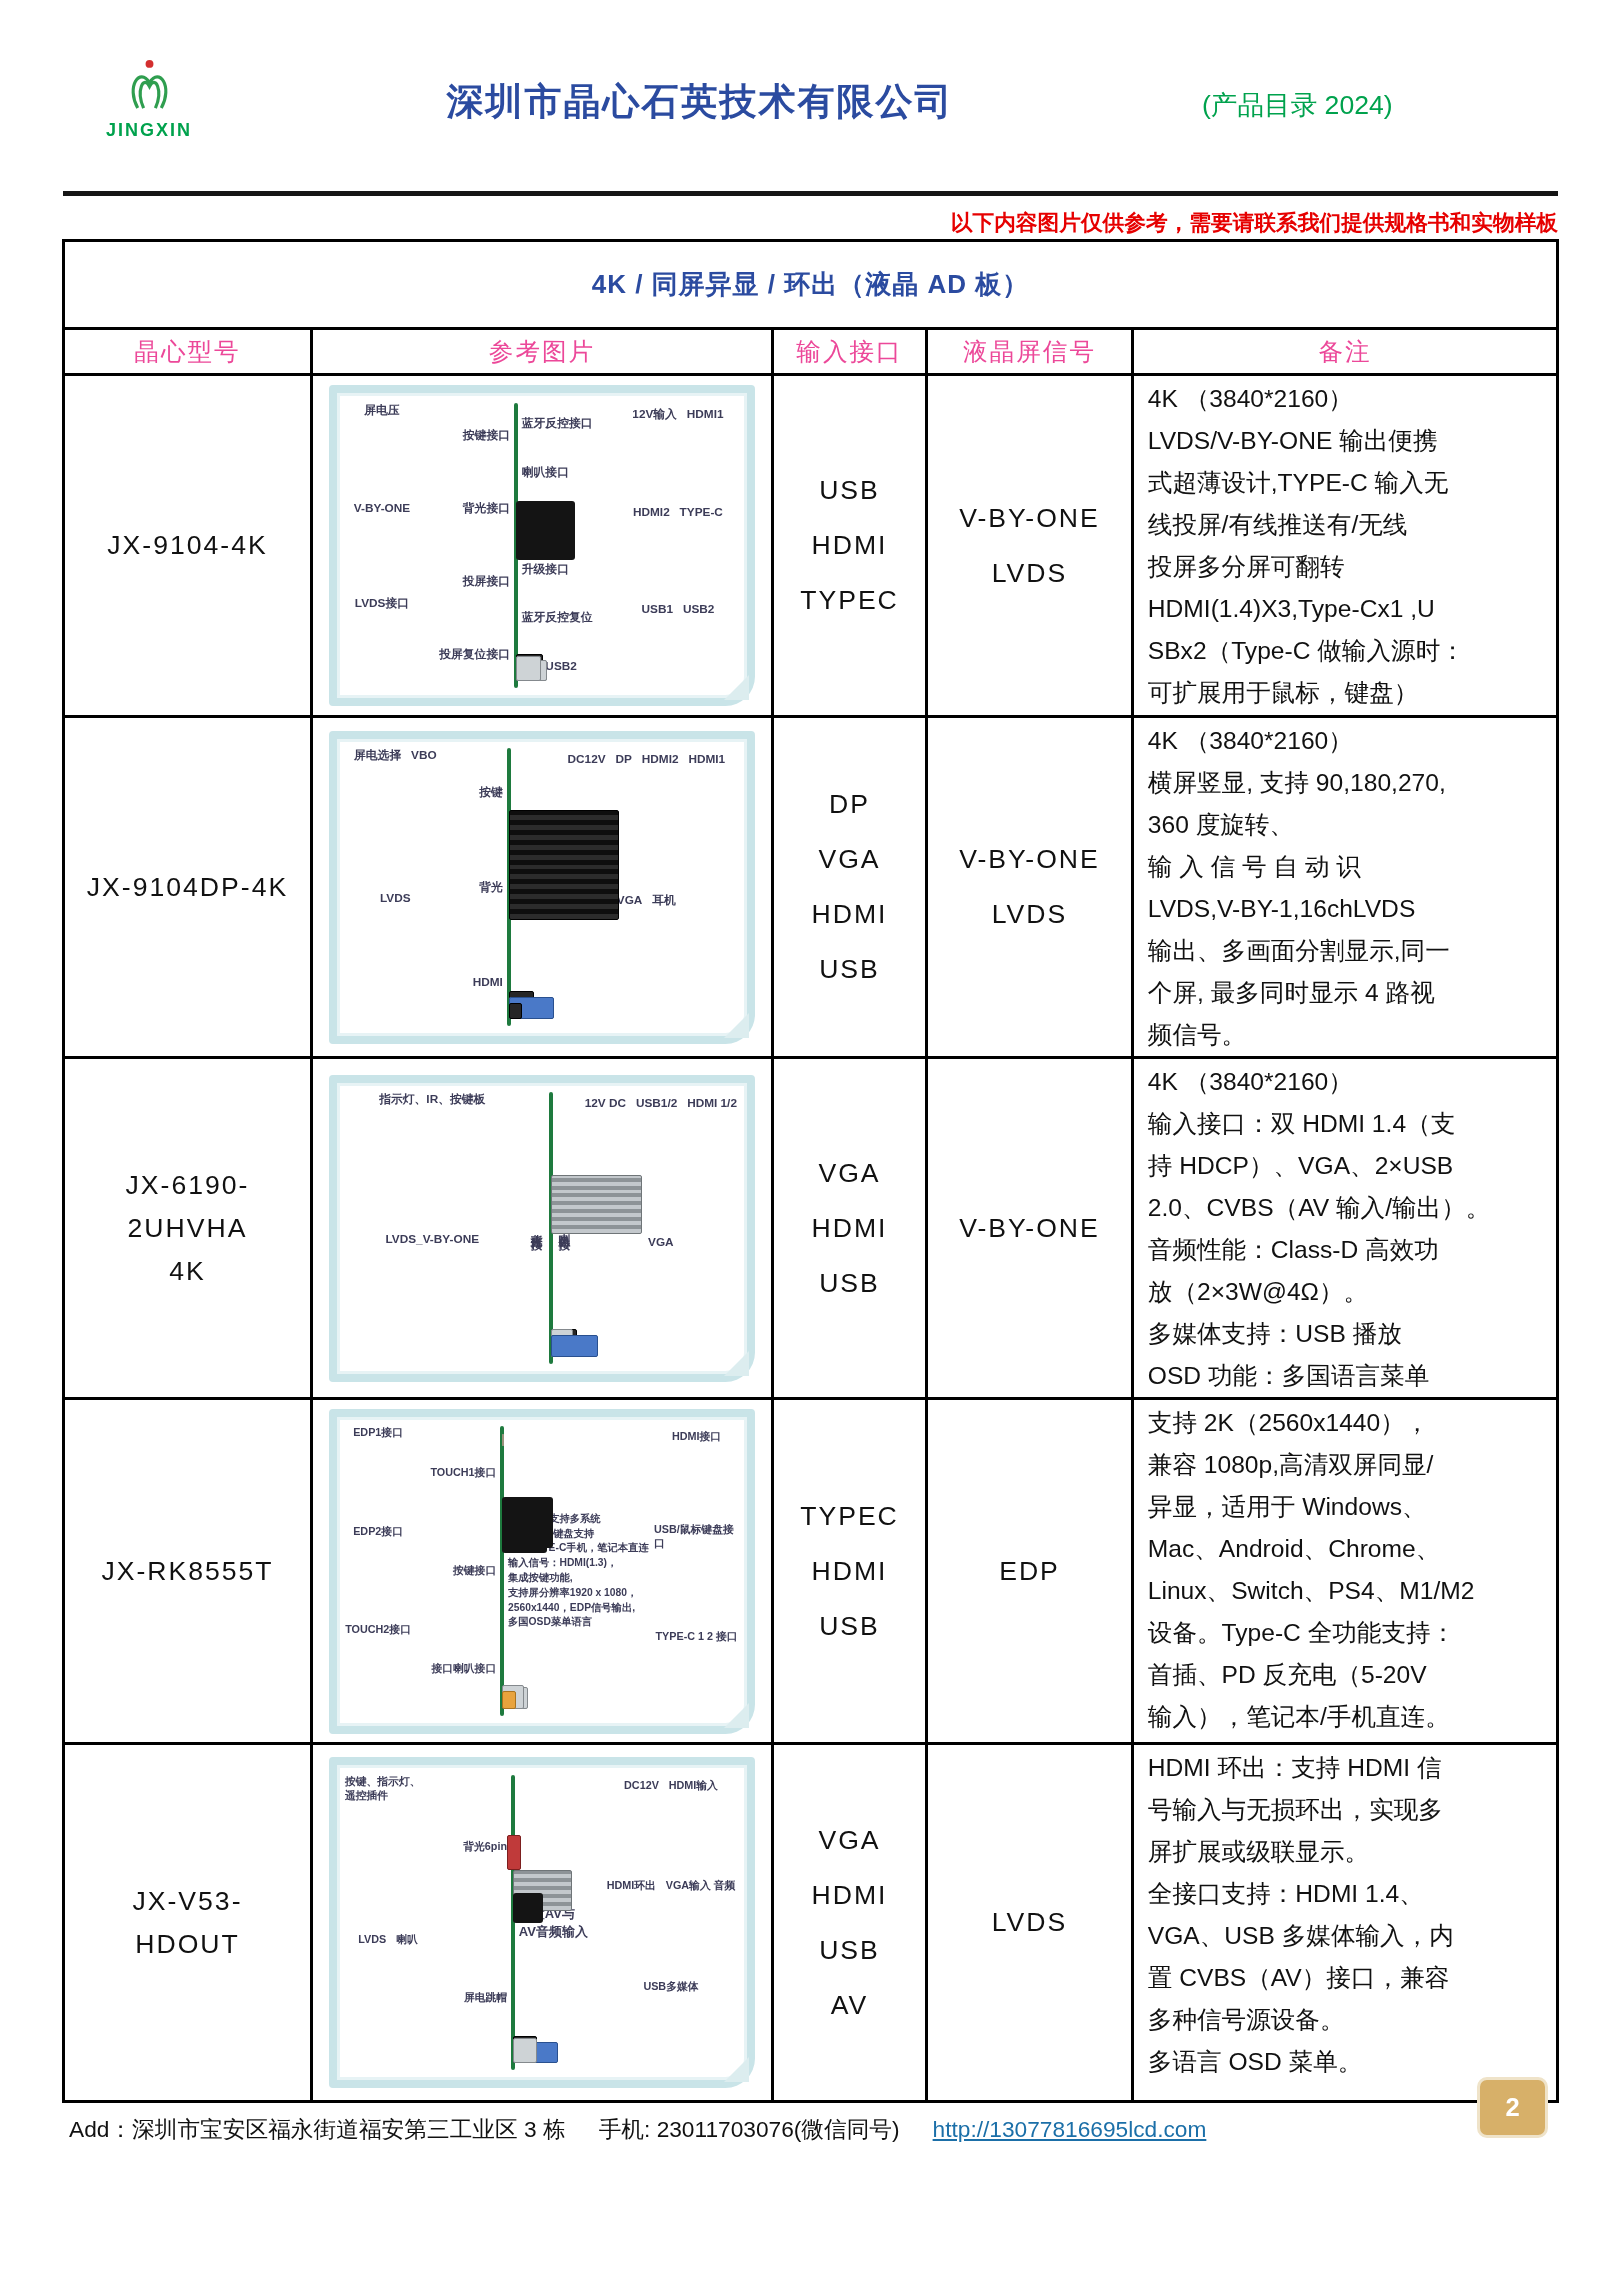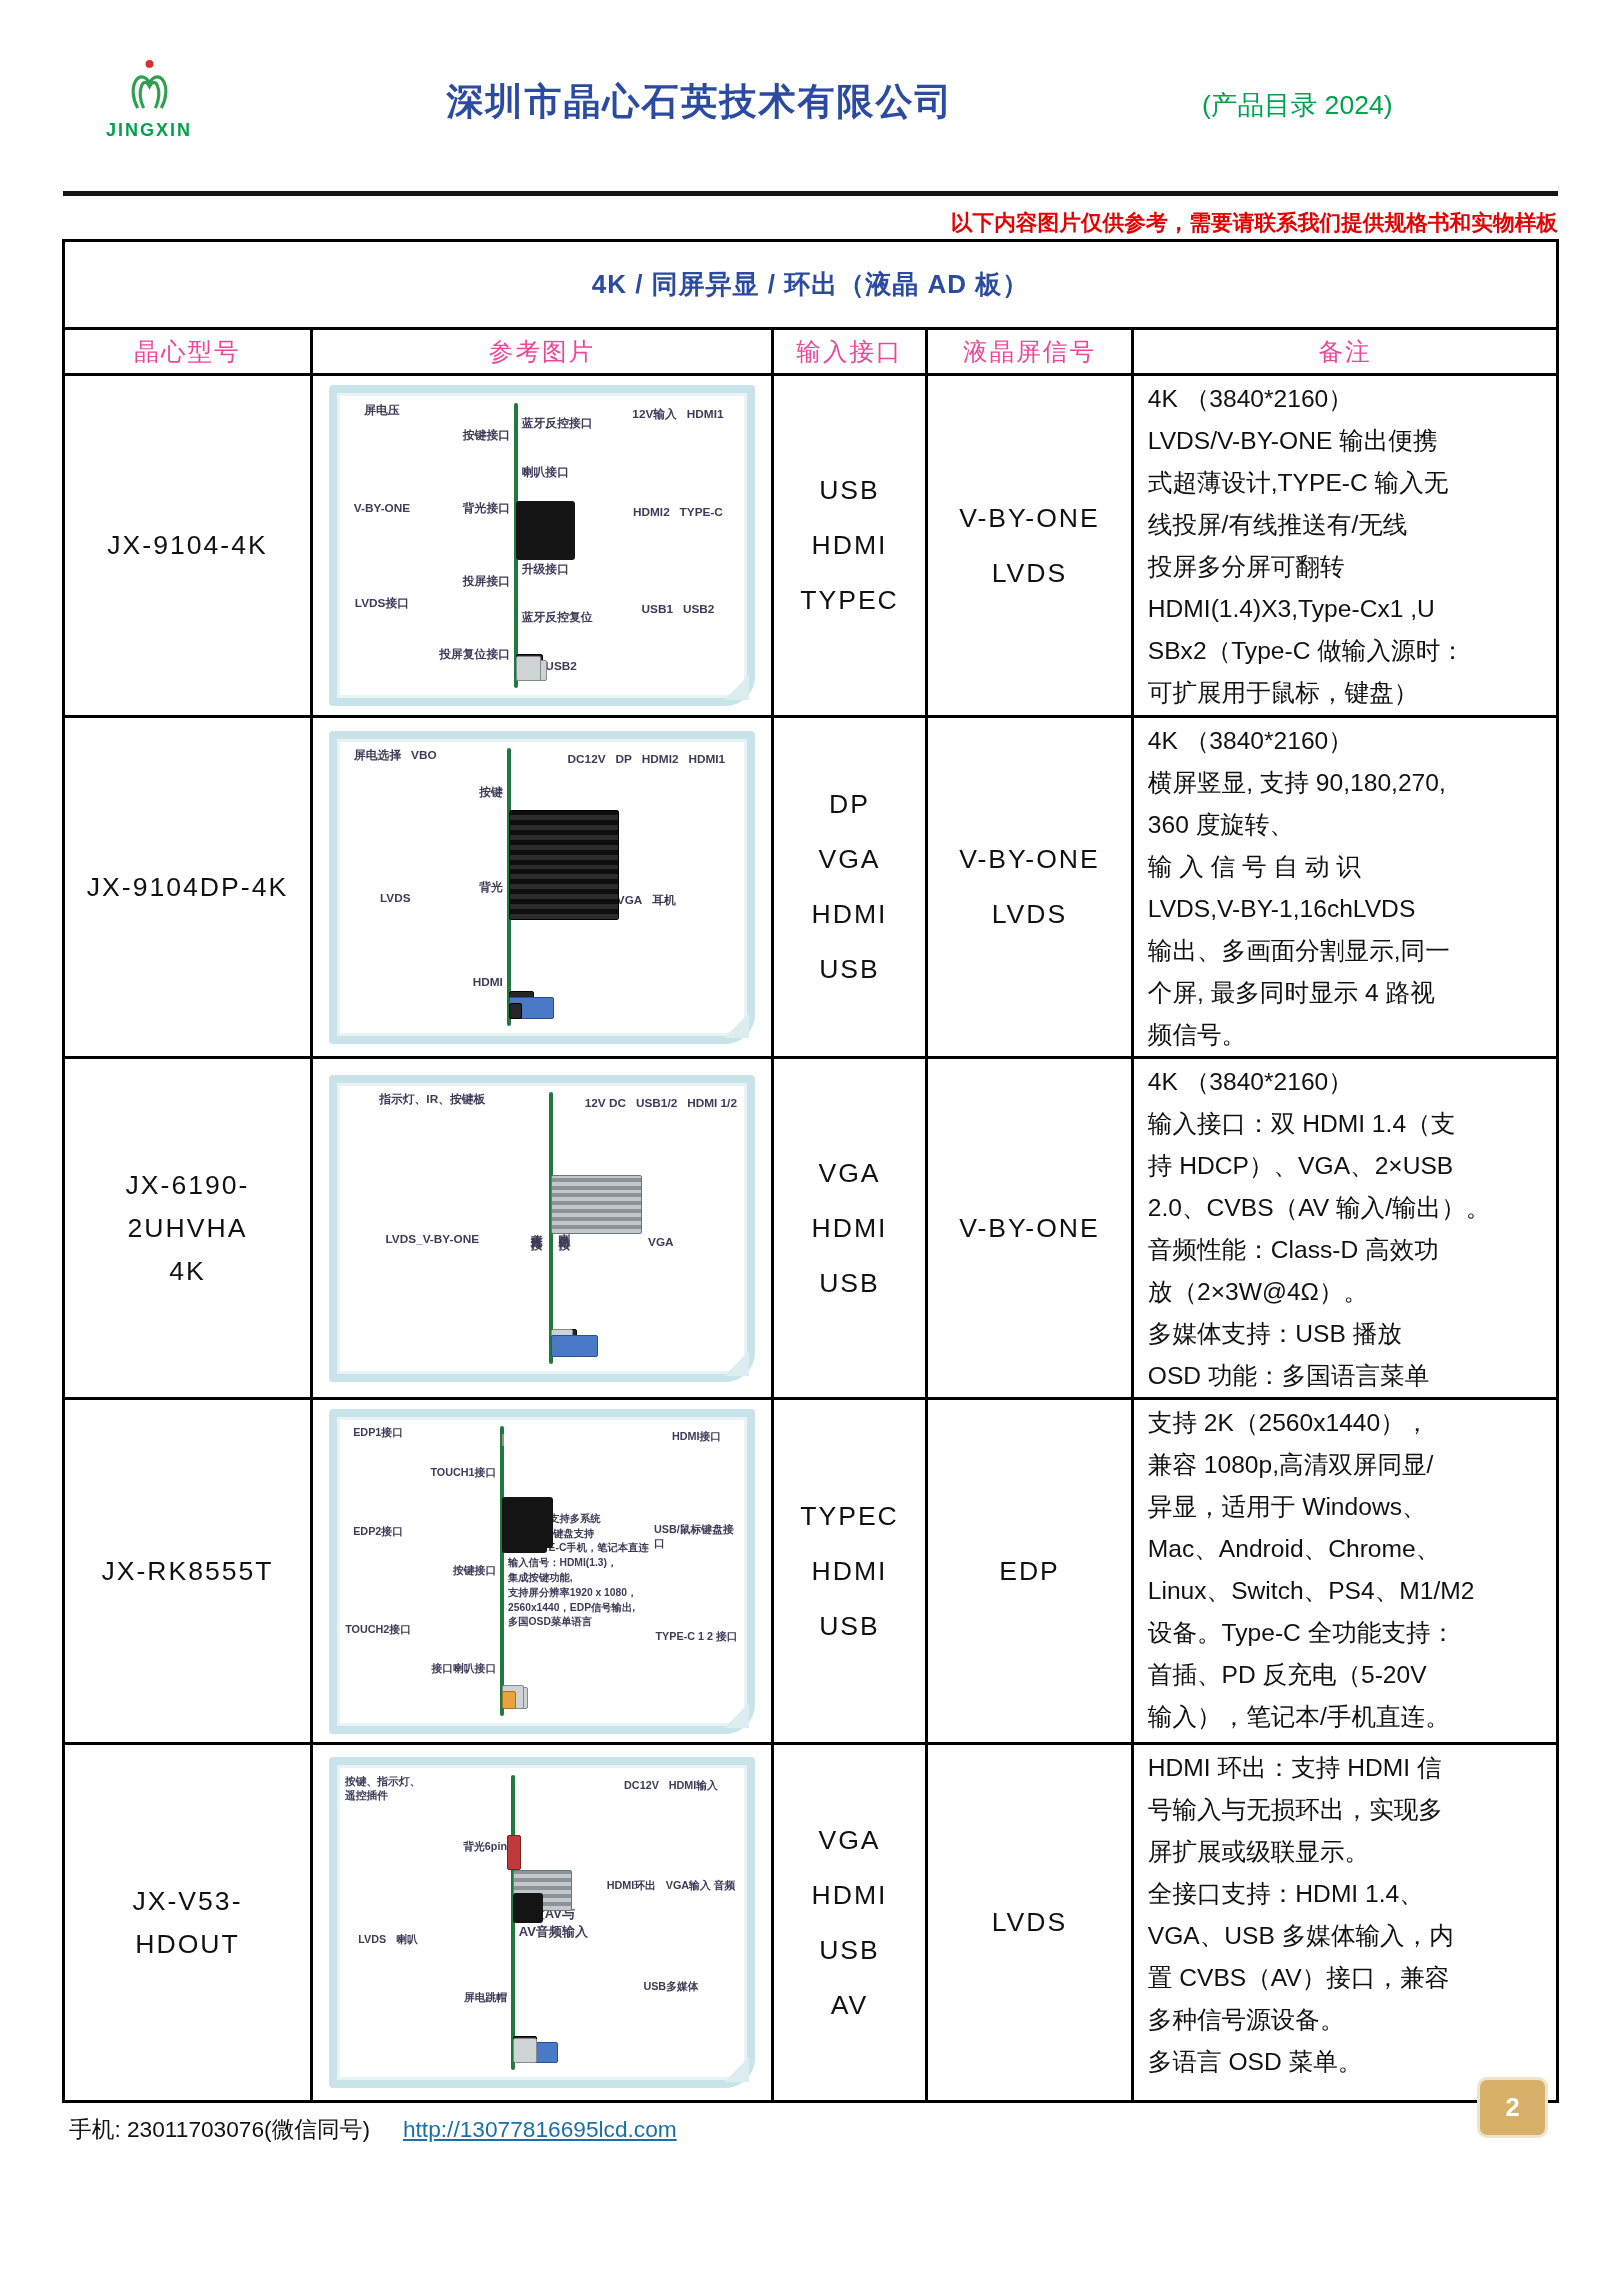--- a/index.html
+++ b/index.html
@@ -424,19 +424,20 @@
 屏扩展或级联显示。
 全接口支持：HDMI 1.4、
 VGA、USB 多媒体输入，内
 置 CVBS（AV）接口，兼容
 多种信号源设备。
 多语言 OSD 菜单。</span></div>
     </div>
   </div>
 
   <div class="footer">
+    <span>Add：深圳市宝安区福永街道福安第三工业区 3 栋</span>
     <span>手机: 23011703076(微信同号)</span>
     <a href="#" title="http://13077816695lcd.com">http://13077816695lcd.com</a>
   </div>
   <div class="page-badge">2</div>
 
 </div>
 
 
 </body></html>

